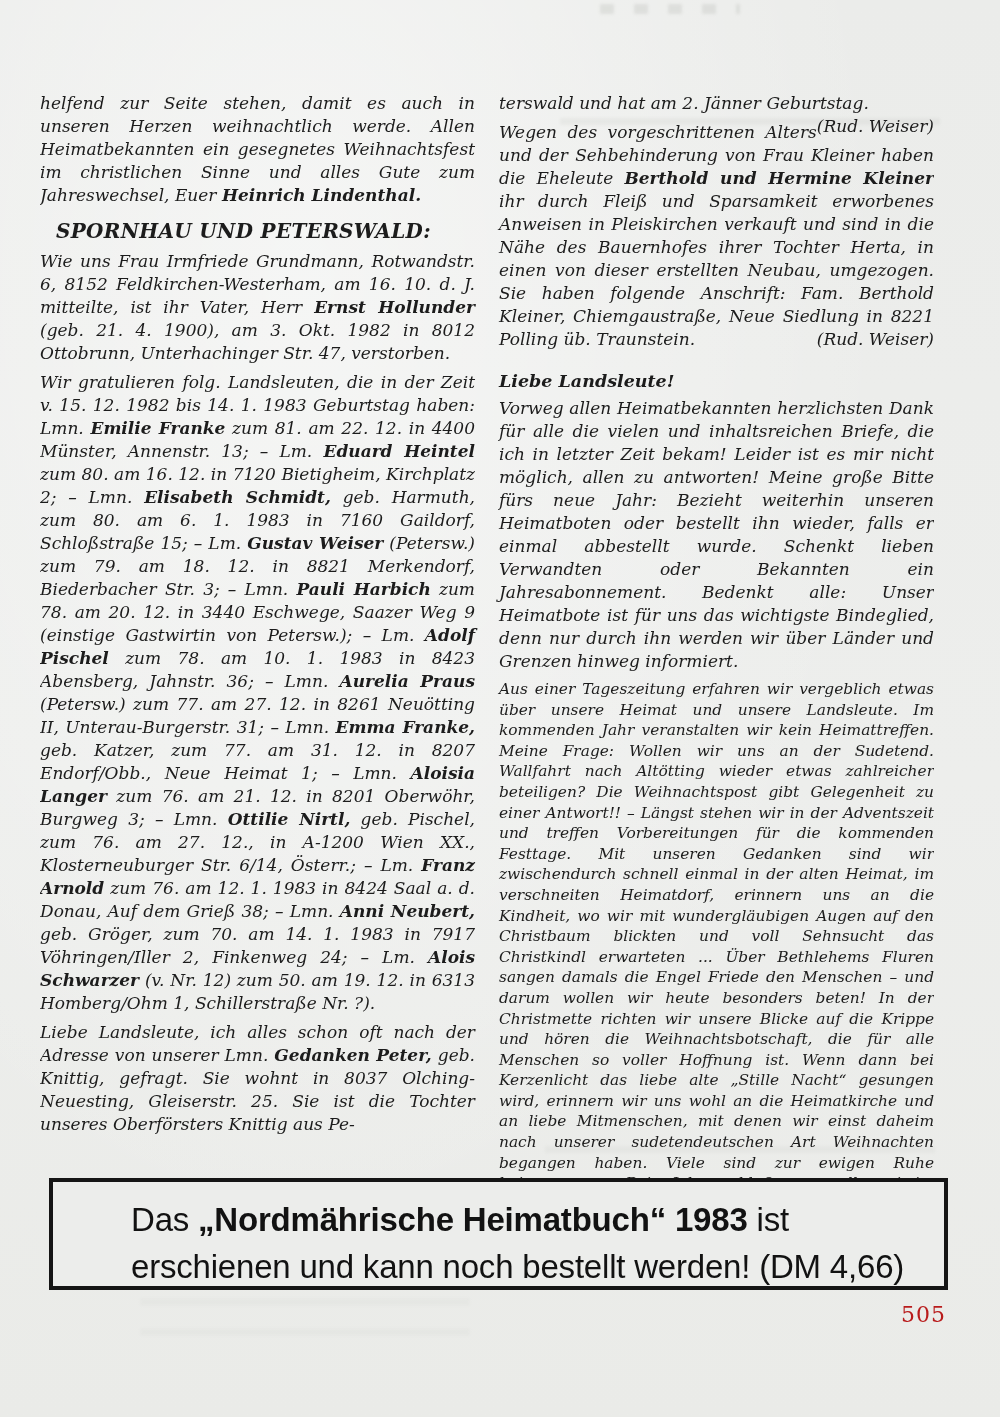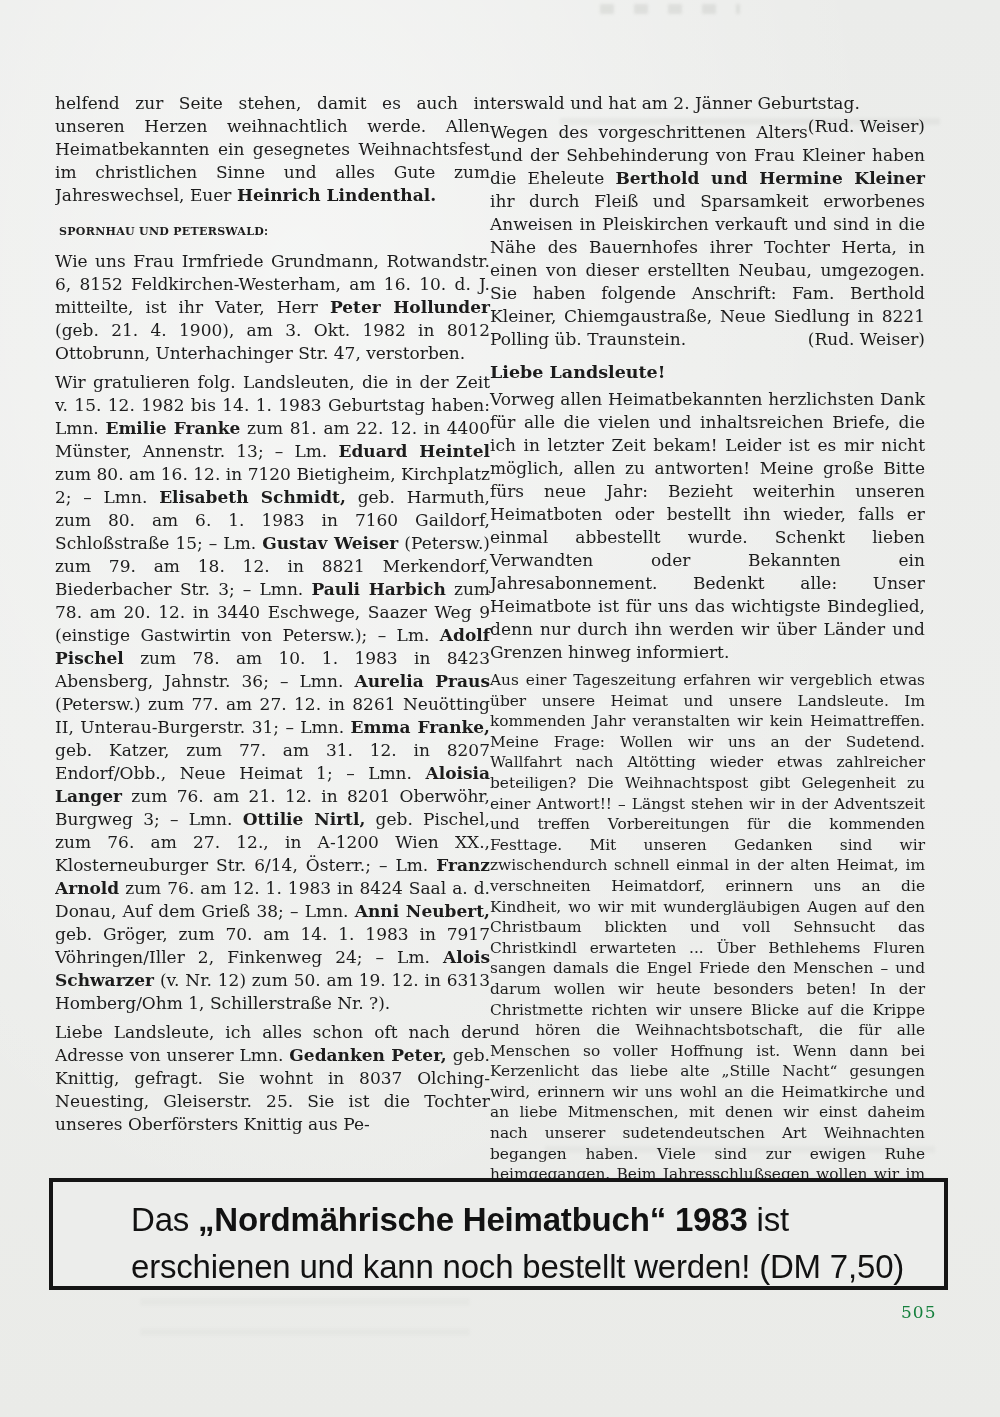--- a/index.html
+++ b/index.html
@@ -8,40 +8,40 @@
     background:#ecedeb;
     background-image:
       radial-gradient(ellipse at 30% 20%, rgba(255,255,255,.5), rgba(0,0,0,0) 60%),
       linear-gradient(180deg,#ebecea 0%,#edeeec 55%,#eaebe8 100%);
     font-family:"DejaVu Serif", serif;
     color:#1c1c1c;
     position:relative;
     overflow:hidden;
   }
   .columns{
-    position:absolute;left:55px;top:92px;width:894px;height:1086px;
-    display:flex;overflow:hidden;
+    position:absolute;left:40px;top:92px;width:894px;height:1086px;
+    display:flex;gap:24px;overflow:hidden;font-style:italic;
   }
   .col{width:435px;text-align:justify;font-size:17px;line-height:23px;}
   p{margin:0 0 6px 0;}
   .b{font-weight:700;}
-  .section-heading{font-weight:700;font-size:11px;margin:13px 0 7px 4px;letter-spacing:.3px;}
-  .letter-heading{font-weight:700;font-size:17.5px;margin:10px 0 4px 0;}
+  .section-heading{font-weight:700;font-size:20px;margin:13px 0 7px 16px;letter-spacing:.3px;}
+  .letter-heading{font-weight:700;font-size:17.5px;margin:19px 0 4px 0;}
   .sig{float:right;}
   .small{font-size:15.4px;line-height:20.6px;word-spacing:.5px;}
   .announce{
     position:absolute;left:49px;top:1178px;width:899px;height:112px;
     box-sizing:border-box;border:4px solid #151515;background:#ecedeb;
     font-family:"Liberation Sans", sans-serif;color:#121212;
     font-size:33px;line-height:47px;
     padding:14px 24px 0 78px;letter-spacing:-.2px;
   }
   .page-number{
     position:absolute;left:901px;top:1302px;
-    font-size:17px;letter-spacing:1px;color:#15803d;
+    font-size:22px;letter-spacing:1px;color:#b91c1c;
   }
   
   .ghost{position:absolute;opacity:.16;filter:blur(1.5px);pointer-events:none;}
   .g1{left:560px;top:118px;width:380px;height:26px;
       background:repeating-linear-gradient(180deg,#b9bcb6 0 7px,transparent 7px 26px);}
   .g2{left:545px;top:1146px;width:390px;height:24px;
       background:repeating-linear-gradient(180deg,#bcbfb9 0 7px,transparent 7px 24px);opacity:.13;}
   .g3{left:140px;top:1298px;width:330px;height:60px;
       background:repeating-linear-gradient(180deg,#c2c5bf 0 8px,transparent 8px 30px);opacity:.10;}
   .g4{left:600px;top:4px;width:140px;height:10px;
@@ -55,21 +55,21 @@
 <div class="ghost g3"></div>
 <div class="ghost g4"></div>
 
 <div class="columns">
 
   <div class="col">
     <p><span>helfend zur Seite stehen, damit es auch in unseren Herzen weihnachtlich werde. Allen Heimatbekannten ein gesegnetes Weihnachtsfest im christlichen Sinne und alles Gute zum Jahreswechsel, Euer </span><span class="b">Heinrich Lindenthal.</span></p>
 
     <div class="section-heading">SPORNHAU UND PETERSWALD:</div>
 
-    <p><span>Wie uns Frau Irmfriede Grundmann, Rotwandstr. 6, 8152 Feldkirchen-Westerham, am 16. 10. d. J. mitteilte, ist ihr Vater, Herr </span><span class="b">Peter Hollunder</span><span> (geb. 21. 4. 1900), am 3. Okt. 1982 in 8012 Ottobrunn, Unterhachinger Str. 47, verstorben.</span></p>
+    <p><span>Wie uns Frau Irmfriede Grundmann, Rotwandstr. 6, 8152 Feldkirchen-Westerham, am 16. 10. d. J. mitteilte, ist ihr Vater, Herr </span><span class="b">Ernst Hollunder</span><span> (geb. 21. 4. 1900), am 3. Okt. 1982 in 8012 Ottobrunn, Unterhachinger Str. 47, verstorben.</span></p>
 
     <p><span>Wir gratulieren folg. Landsleuten, die in der Zeit v. 15. 12. 1982 bis 14. 1. 1983 Geburtstag haben: Lmn. </span><span class="b">Emilie Franke</span><span> zum 81. am 22. 12. in 4400 Münster, Annenstr. 13; – Lm. </span><span class="b">Eduard Heintel</span><span> zum 80. am 16. 12. in 7120 Bietigheim, Kirchplatz 2; – Lmn. </span><span class="b">Elisabeth Schmidt,</span><span> geb. Harmuth, zum 80. am 6. 1. 1983 in 7160 Gaildorf, Schloßstraße 15; – Lm. </span><span class="b">Gustav Weiser</span><span> (Petersw.) zum 79. am 18. 12. in 8821 Merkendorf, Biederbacher Str. 3; – Lmn. </span><span class="b">Pauli Harbich</span><span> zum 78. am 20. 12. in 3440 Eschwege, Saazer Weg 9 (einstige Gastwirtin von Petersw.); – Lm. </span><span class="b">Adolf Pischel</span><span> zum 78. am 10. 1. 1983 in 8423 Abensberg, Jahnstr. 36; – Lmn. </span><span class="b">Aurelia Praus</span><span> (Petersw.) zum 77. am 27. 12. in 8261 Neuötting II, Unterau-Burgerstr. 31; – Lmn. </span><span class="b">Emma Franke,</span><span> geb. Katzer, zum 77. am 31. 12. in 8207 Endorf/Obb., Neue Heimat 1; – Lmn. </span><span class="b">Aloisia Langer</span><span> zum 76. am 21. 12. in 8201 Oberwöhr, Burgweg 3; – Lmn. </span><span class="b">Ottilie Nirtl,</span><span> geb. Pischel, zum 76. am 27. 12., in A-1200 Wien XX., Klosterneuburger Str. 6/14, Österr.; – Lm. </span><span class="b">Franz Arnold</span><span> zum 76. am 12. 1. 1983 in 8424 Saal a. d. Donau, Auf dem Grieß 38; – Lmn. </span><span class="b">Anni Neubert,</span><span> geb. Gröger, zum 70. am 14. 1. 1983 in 7917 Vöhringen/Iller 2, Finkenweg 24; – Lm. </span><span class="b">Alois Schwarzer</span><span> (v. Nr. 12) zum 50. am 19. 12. in 6313 Homberg/Ohm 1, Schillerstraße Nr. ?).</span></p>
 
 
     <p><span>Liebe Landsleute, ich alles schon oft nach der Adresse von unserer Lmn. </span><span class="b">Gedanken Peter,</span><span> geb. Knittig, gefragt. Sie wohnt in 8037 Olching-Neuesting, Gleiserstr. 25. Sie ist die Tochter unseres Oberförsters Knittig aus Pe-</span></p>
   </div>
 
   <div class="col">
     <p><span>terswald und hat am 2. Jänner Geburtstag.</span><span class="sig">(Rud. Weiser)</span></p>
 
@@ -78,16 +78,16 @@
     <div class="letter-heading">Liebe Landsleute!</div>
 
     <p>Vorweg allen Heimatbekannten herzlichsten Dank für alle die vielen und inhaltsreichen Briefe, die ich in letzter Zeit bekam! Leider ist es mir nicht möglich, allen zu antworten! Meine große Bitte fürs neue Jahr: Bezieht weiterhin unseren Heimatboten oder bestellt ihn wieder, falls er einmal abbestellt wurde. Schenkt lieben Verwandten oder Bekannten ein Jahresabonnement. Bedenkt alle: Unser Heimatbote ist für uns das wichtigste Bindeglied, denn nur durch ihn werden wir über Länder und Grenzen hinweg informiert.</p>
 
     <p class="small">Aus einer Tageszeitung erfahren wir vergeblich etwas über unsere Heimat und unsere Landsleute. Im kommenden Jahr veranstalten wir kein Heimattreffen. Meine Frage: Wollen wir uns an der Sudetend. Wallfahrt nach Altötting wieder etwas zahlreicher beteiligen? Die Weihnachtspost gibt Gelegenheit zu einer Antwort!! – Längst stehen wir in der Adventszeit und treffen Vorbereitungen für die kommenden Festtage. Mit unseren Gedanken sind wir zwischendurch schnell einmal in der alten Heimat, im verschneiten Heimatdorf, erinnern uns an die Kindheit, wo wir mit wundergläubigen Augen auf den Christbaum blickten und voll Sehnsucht das Christkindl erwarteten ... Über Bethlehems Fluren sangen damals die Engel Friede den Menschen – und darum wollen wir heute besonders beten! In der Christmette richten wir unsere Blicke auf die Krippe und hören die Weihnachtsbotschaft, die für alle Menschen so voller Hoffnung ist. Wenn dann bei Kerzenlicht das liebe alte „Stille Nacht“ gesungen wird, erinnern wir uns wohl an die Heimatkirche und an liebe Mitmenschen, mit denen wir einst daheim nach unserer sudetendeutschen Art Weihnachten begangen haben. Viele sind zur ewigen Ruhe heimgegangen. Beim Jahresschlußsegen wollen wir im Gebete Dank sagen für all das Gute, was wir im vergangenen Jahr empfangen</p>
   </div>
 
 </div>
 
 <div class="announce">
-  <span><span>Das </span><span class="b">„Nordmährische Heimatbuch“ 1983</span><span> ist erschienen und kann noch bestellt werden! (DM 7,50)</span></span>
+  <span><span>Das </span><span class="b">„Nordmährische Heimatbuch“ 1983</span><span> ist erschienen und kann noch bestellt werden! (DM 4,66)</span></span>
 </div>
 
 <div class="page-number">505</div>
 
 </body></html>

